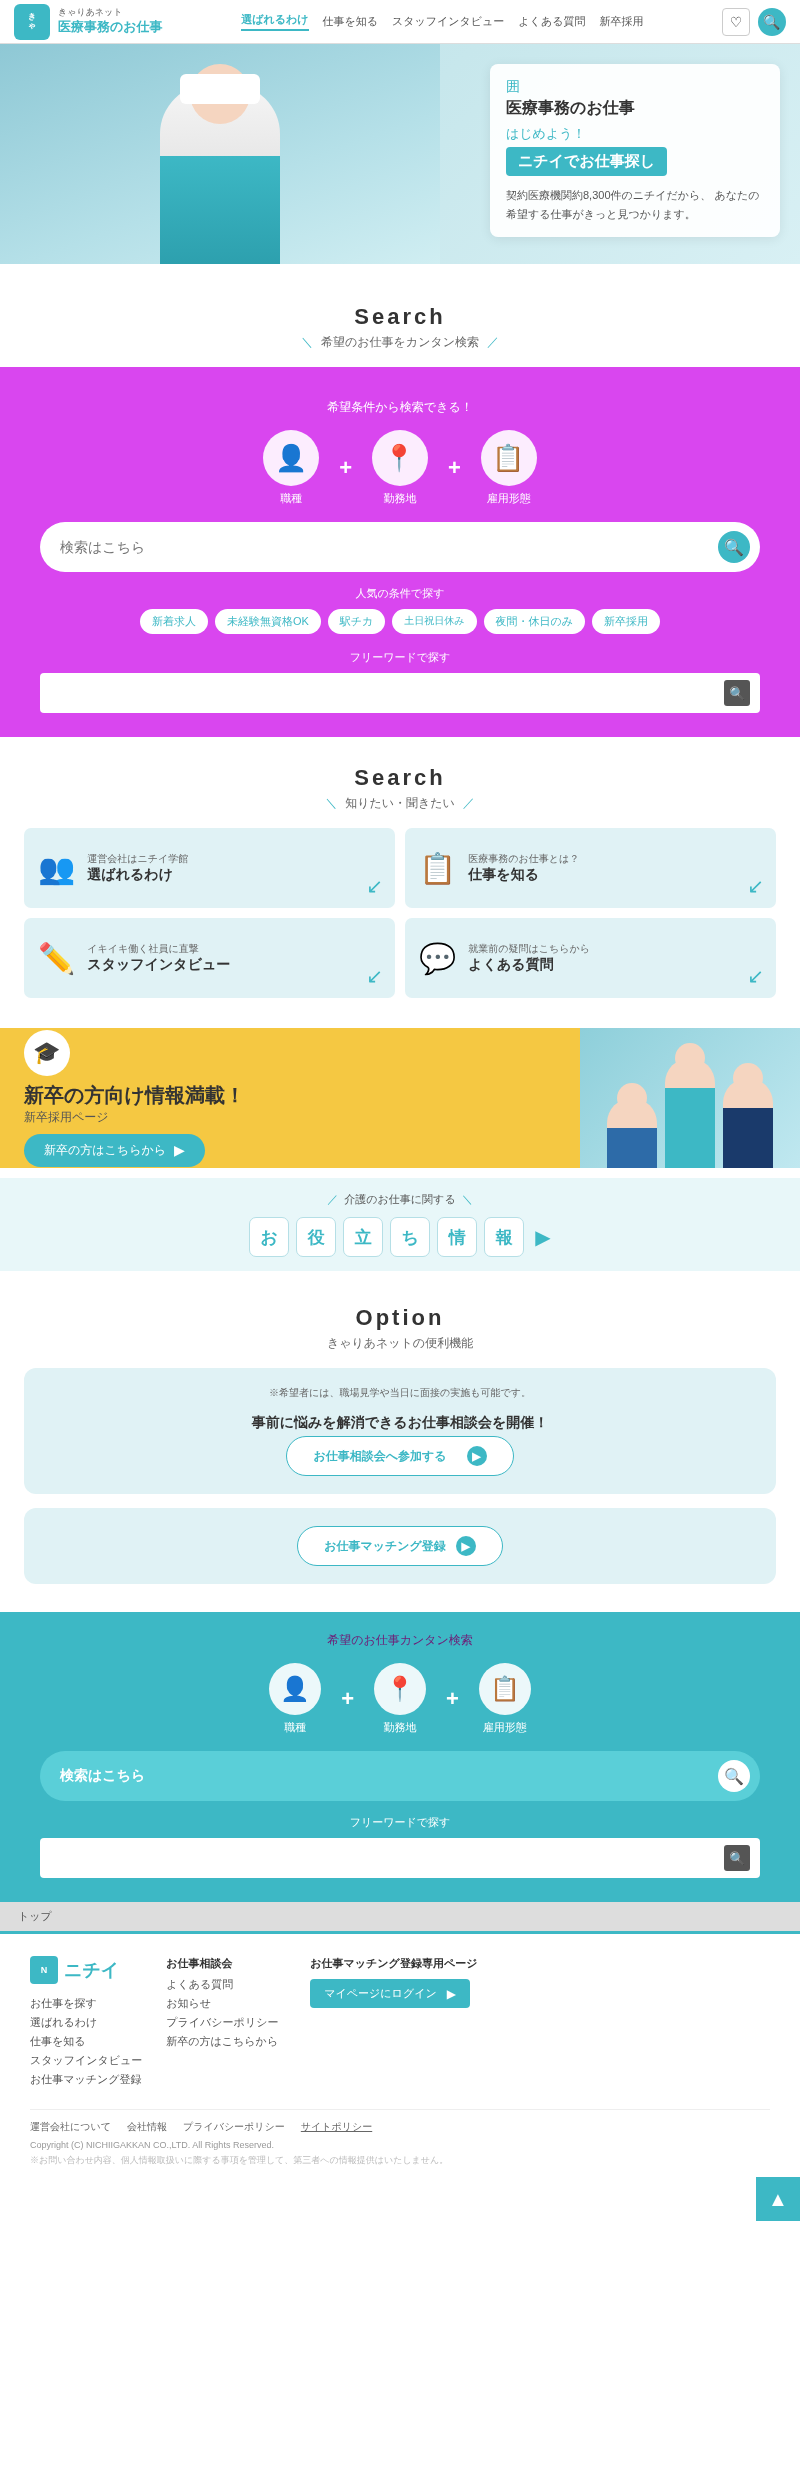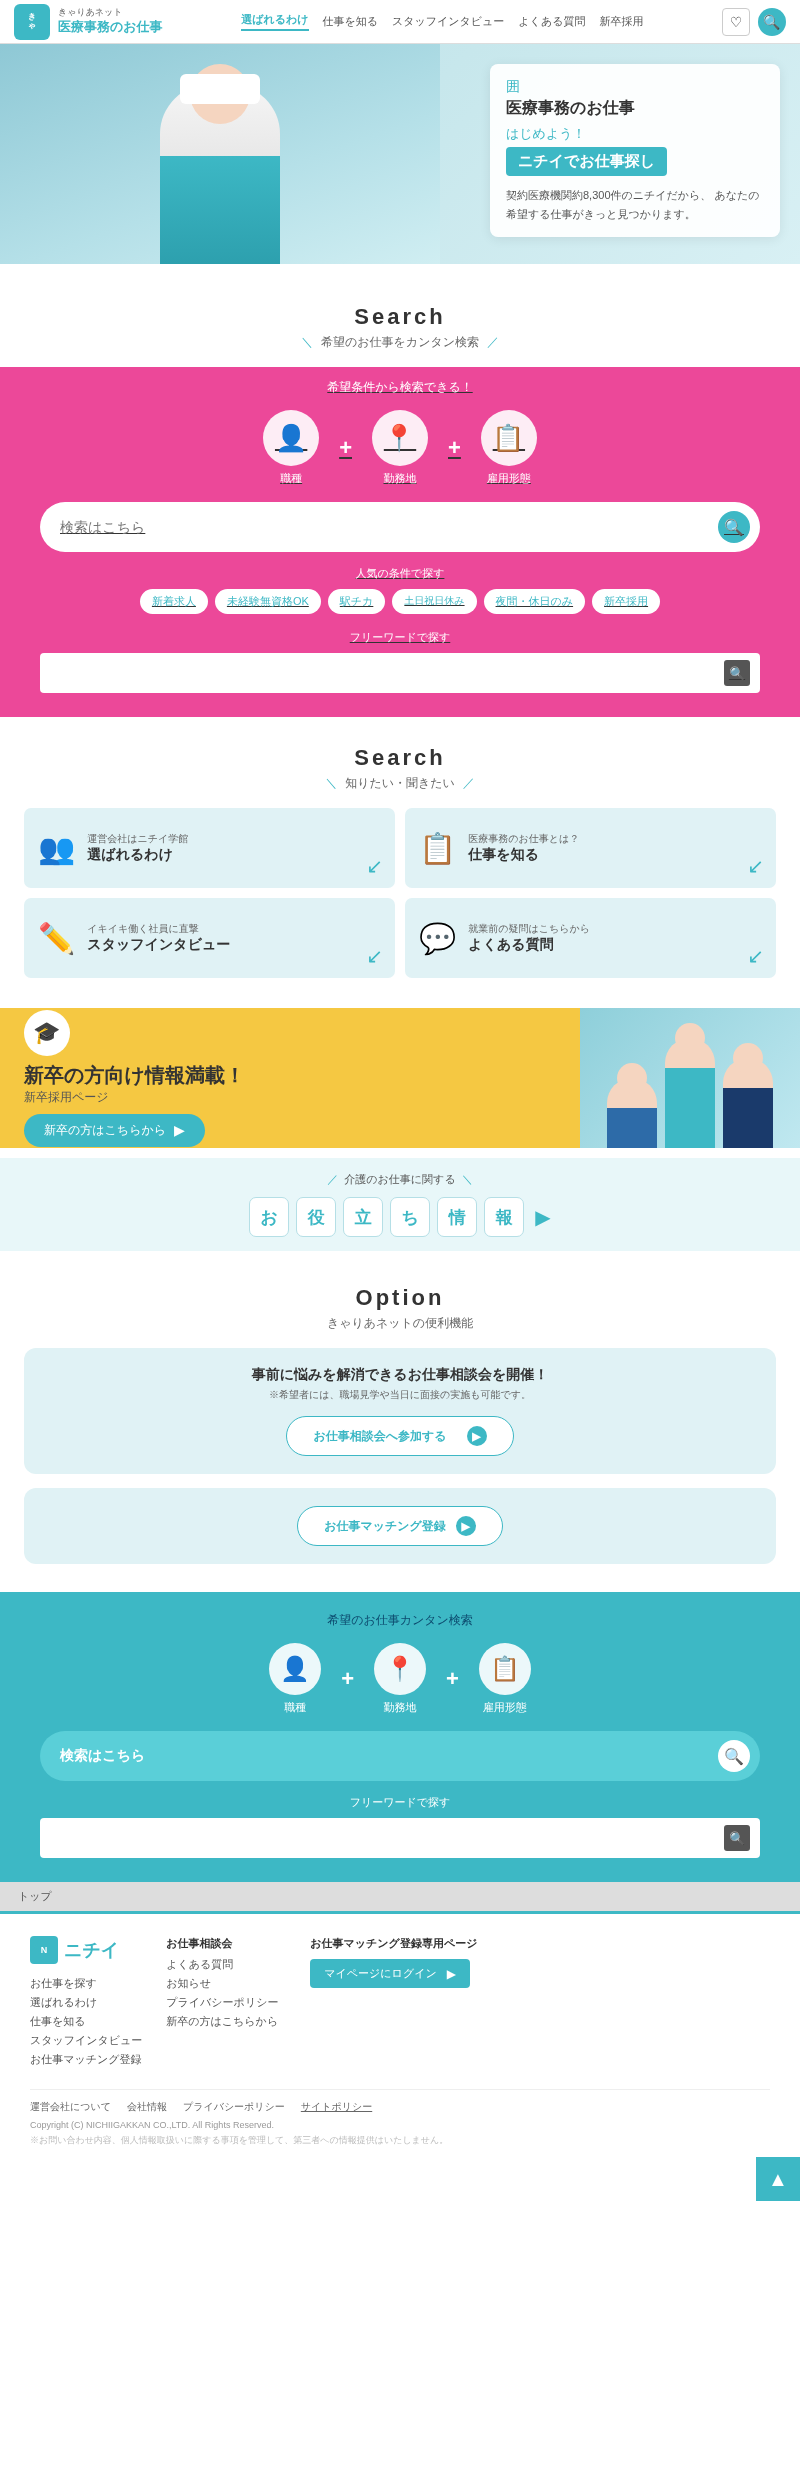--- a/index.html
+++ b/index.html
@@ -52,21 +52,21 @@
 
 <div style="text-align:center;padding:24px 0 0;margin-top:16px;">
   <h2 style="font-size:22px;font-weight:bold;letter-spacing:3px;color:#333;">Search</h2>
   <div style="font-size:12px;color:#666;margin-top:4px;display:flex;align-items:center;justify-content:center;gap:8px;">
     <span style="color:#3db8c5;">＼</span>
     希望のお仕事をカンタン検索
     <span style="color:#3db8c5;">／</span>
   </div>
 </div>
 
-<section style="background:#ec4899;padding:12px 40px 24px;margin-top:16px;text-decoration:underline;">
+<section style="background:#d946ef;padding:32px 40px 24px;margin-top:16px;">
   <div style="text-align:center;color:#fff;font-size:12px;margin-bottom:14px;">希望条件から検索できる！</div>
   <div style="display:flex;align-items:center;justify-content:center;gap:20px;margin-bottom:16px;">
     <div style="display:flex;flex-direction:column;align-items:center;gap:5px;">
       <div style="width:56px;height:56px;background:rgba(255,255,255,0.9);border-radius:50%;display:flex;align-items:center;justify-content:center;font-size:26px;">👤</div>
       <span style="color:#fff;font-size:11px;">職種</span>
     </div>
     <span style="color:#fff;font-size:22px;font-weight:bold;">+</span>
     <div style="display:flex;flex-direction:column;align-items:center;gap:5px;">
       <div style="width:56px;height:56px;background:rgba(255,255,255,0.9);border-radius:50%;display:flex;align-items:center;justify-content:center;font-size:26px;">📍</div>
       <span style="color:#fff;font-size:11px;">勤務地</span>
@@ -186,37 +186,37 @@
   </div>
 </section>
 
 <div style="text-align:center;padding:24px 0 16px;">
   <h2 style="font-size:22px;font-weight:bold;letter-spacing:3px;color:#333;">Option</h2>
   <div style="font-size:12px;color:#666;margin-top:4px;">きゃりあネットの便利機能</div>
 </div>
 
 <section style="padding:0 24px 28px;">
   <div style="background:#e0f2f5;border-radius:12px;padding:18px 20px;margin-bottom:14px;text-align:center;">
+    <div style="font-size:10px;color:#666;margin-bottom:14px;">※希望者には、職場見学や当日に面接の実施も可能です。</div>
     <div style="font-size:14px;font-weight:bold;color:#333;margin-bottom:4px;">事前に悩みを解消できるお仕事相談会を開催！</div>
-    <div style="font-size:10px;color:#666;margin-bottom:14px;">※希望者には、職場見学や当日に面接の実施も可能です。</div>
     <button style="display:inline-flex;align-items:center;gap:20px;background:#fff;border:1.5px solid #3db8c5;border-radius:24px;padding:9px 26px;color:#3db8c5;font-size:12px;cursor:pointer;font-weight:bold;">
       <span>お仕事相談会へ参加する</span>
       <span style="background:#3db8c5;color:#fff;border-radius:50%;width:20px;height:20px;display:flex;align-items:center;justify-content:center;font-size:11px;">▶</span>
     </button>
   </div>
   <div style="background:#e0f2f5;border-radius:12px;padding:18px 20px;text-align:center;">
     <button style="display:inline-flex;align-items:center;gap:10px;background:#fff;border:1.5px solid #3db8c5;border-radius:24px;padding:9px 26px;color:#3db8c5;font-size:12px;cursor:pointer;font-weight:bold;">
       <span>お仕事マッチング登録</span>
       <span style="background:#3db8c5;color:#fff;border-radius:50%;width:20px;height:20px;display:flex;align-items:center;justify-content:center;font-size:11px;">▶</span>
     </button>
   </div>
 </section>
 
 <section style="background:#3db8c5;padding:20px 40px 24px;">
-  <div style="text-align:center;color:#0c4a6e;font-size:12px;margin-bottom:14px;">希望のお仕事カンタン検索</div>
+  <div style="text-align:center;color:#701a75;font-size:12px;margin-bottom:14px;">希望のお仕事カンタン検索</div>
   <div style="display:flex;align-items:center;justify-content:center;gap:20px;margin-bottom:16px;">
     <div style="display:flex;flex-direction:column;align-items:center;gap:5px;">
       <div style="width:52px;height:52px;background:rgba(255,255,255,0.9);border-radius:50%;display:flex;align-items:center;justify-content:center;font-size:24px;">👤</div>
       <span style="color:#fff;font-size:11px;">職種</span>
     </div>
     <span style="color:#fff;font-size:22px;font-weight:bold;">+</span>
     <div style="display:flex;flex-direction:column;align-items:center;gap:5px;">
       <div style="width:52px;height:52px;background:rgba(255,255,255,0.9);border-radius:50%;display:flex;align-items:center;justify-content:center;font-size:24px;">📍</div>
       <span style="color:#fff;font-size:11px;">勤務地</span>
     </div>

